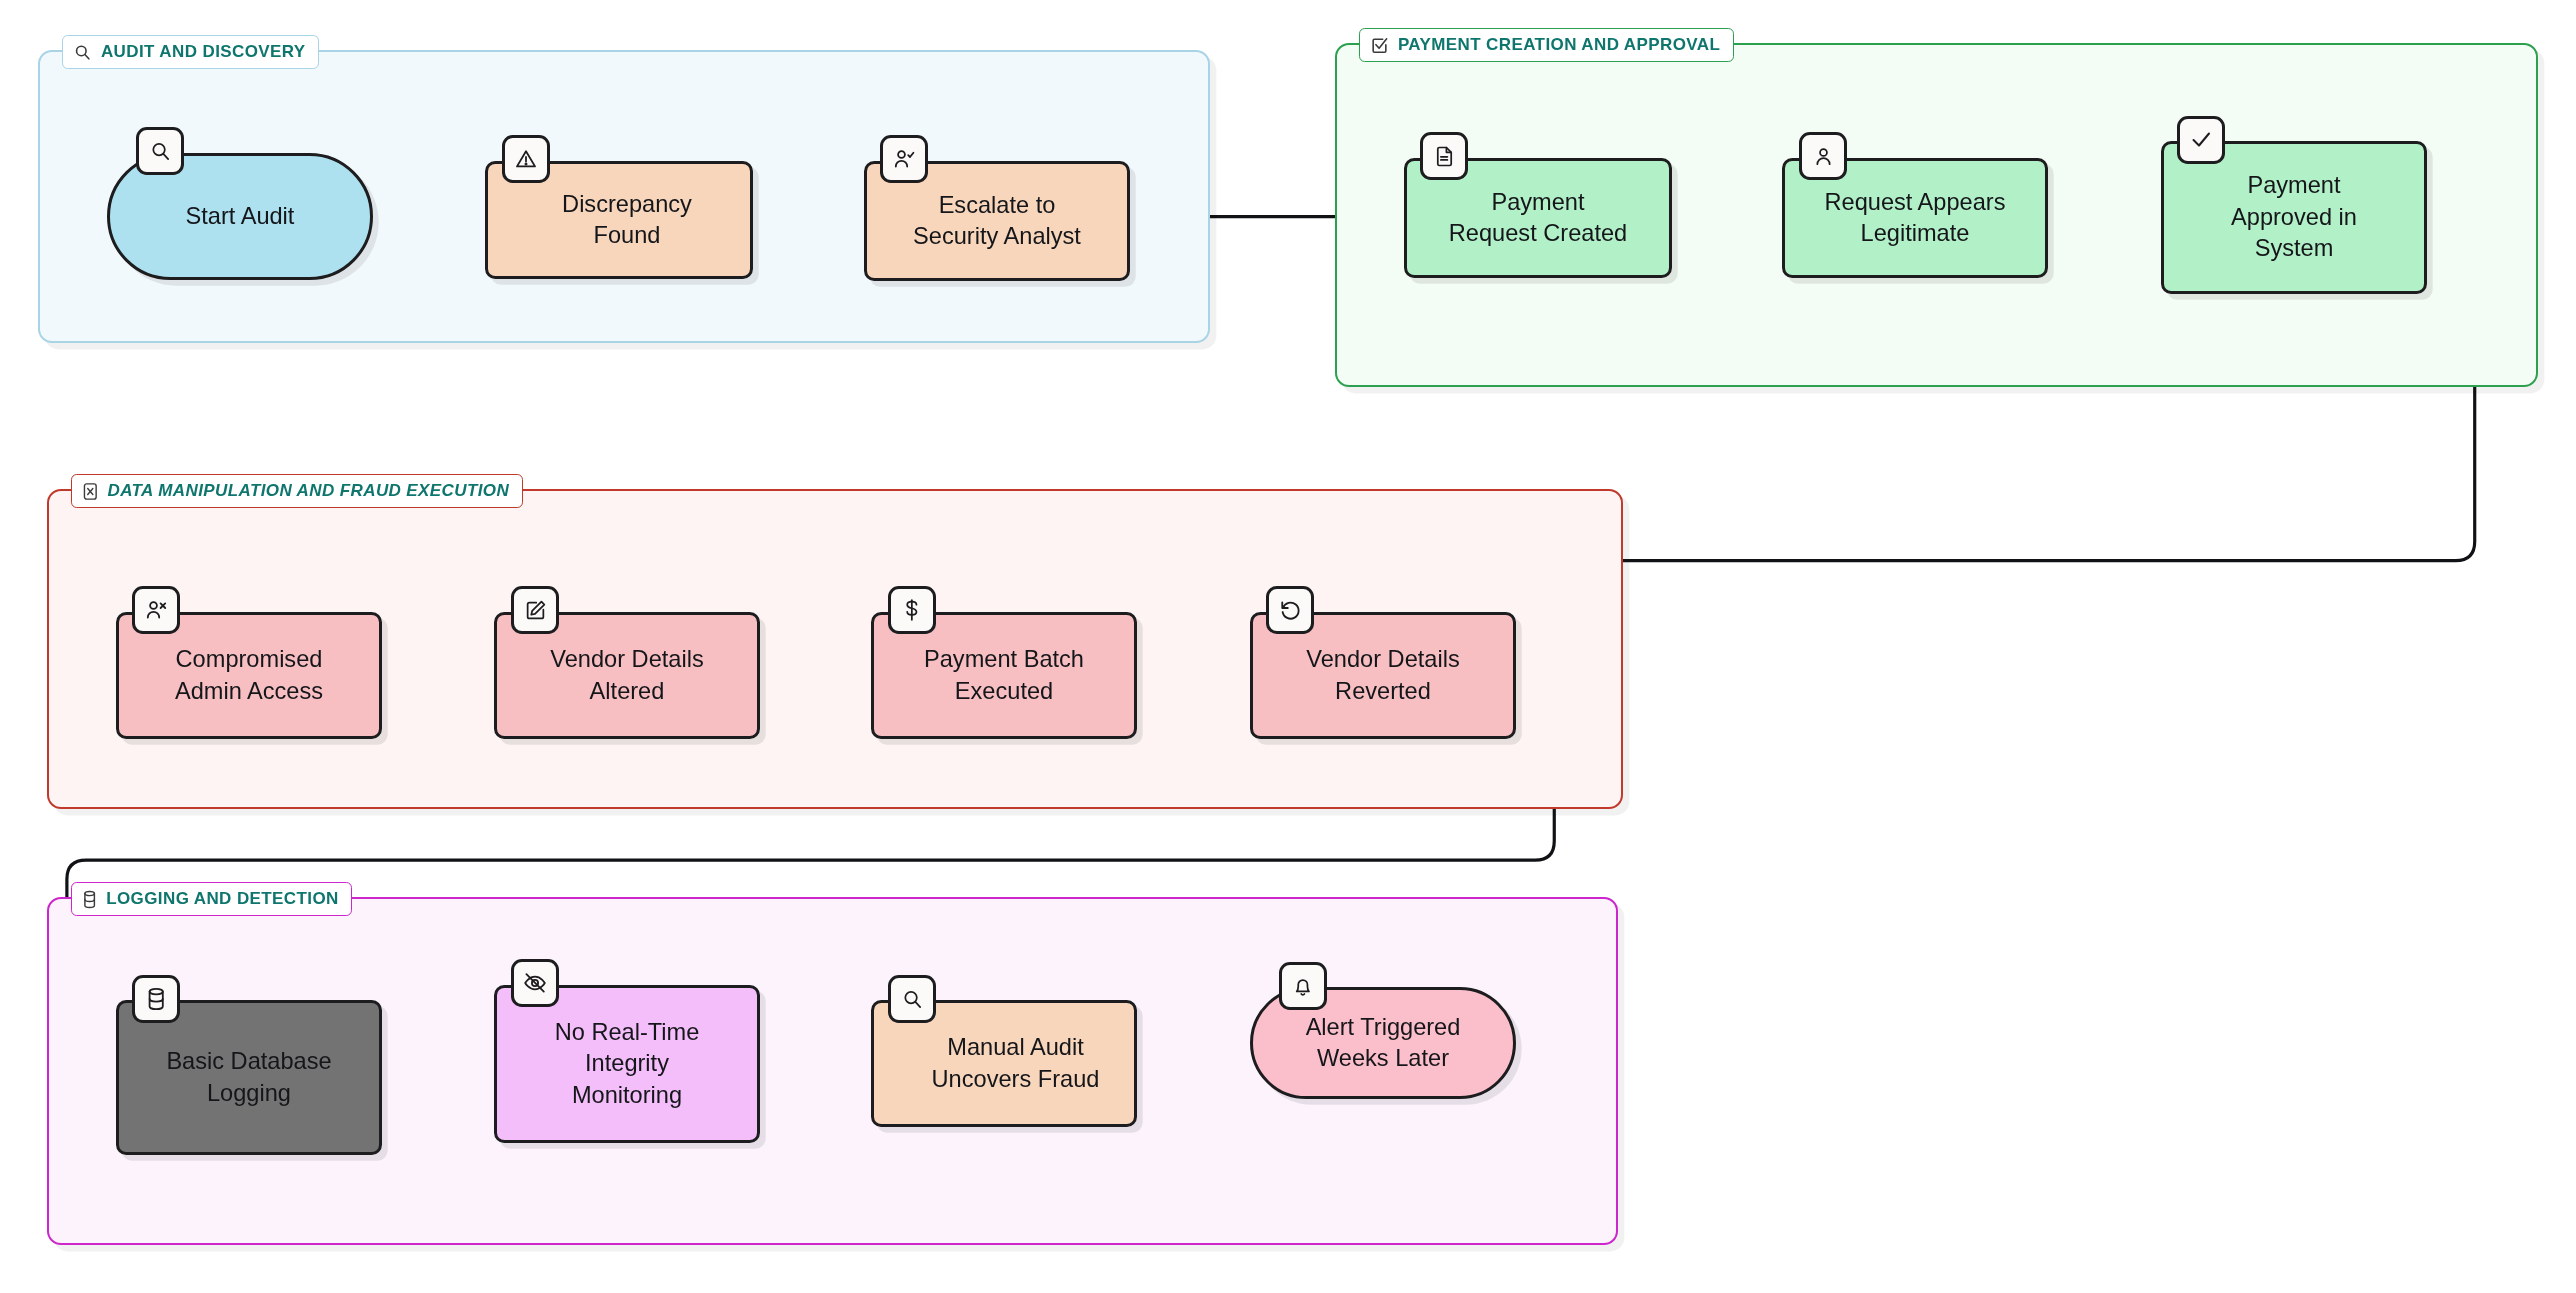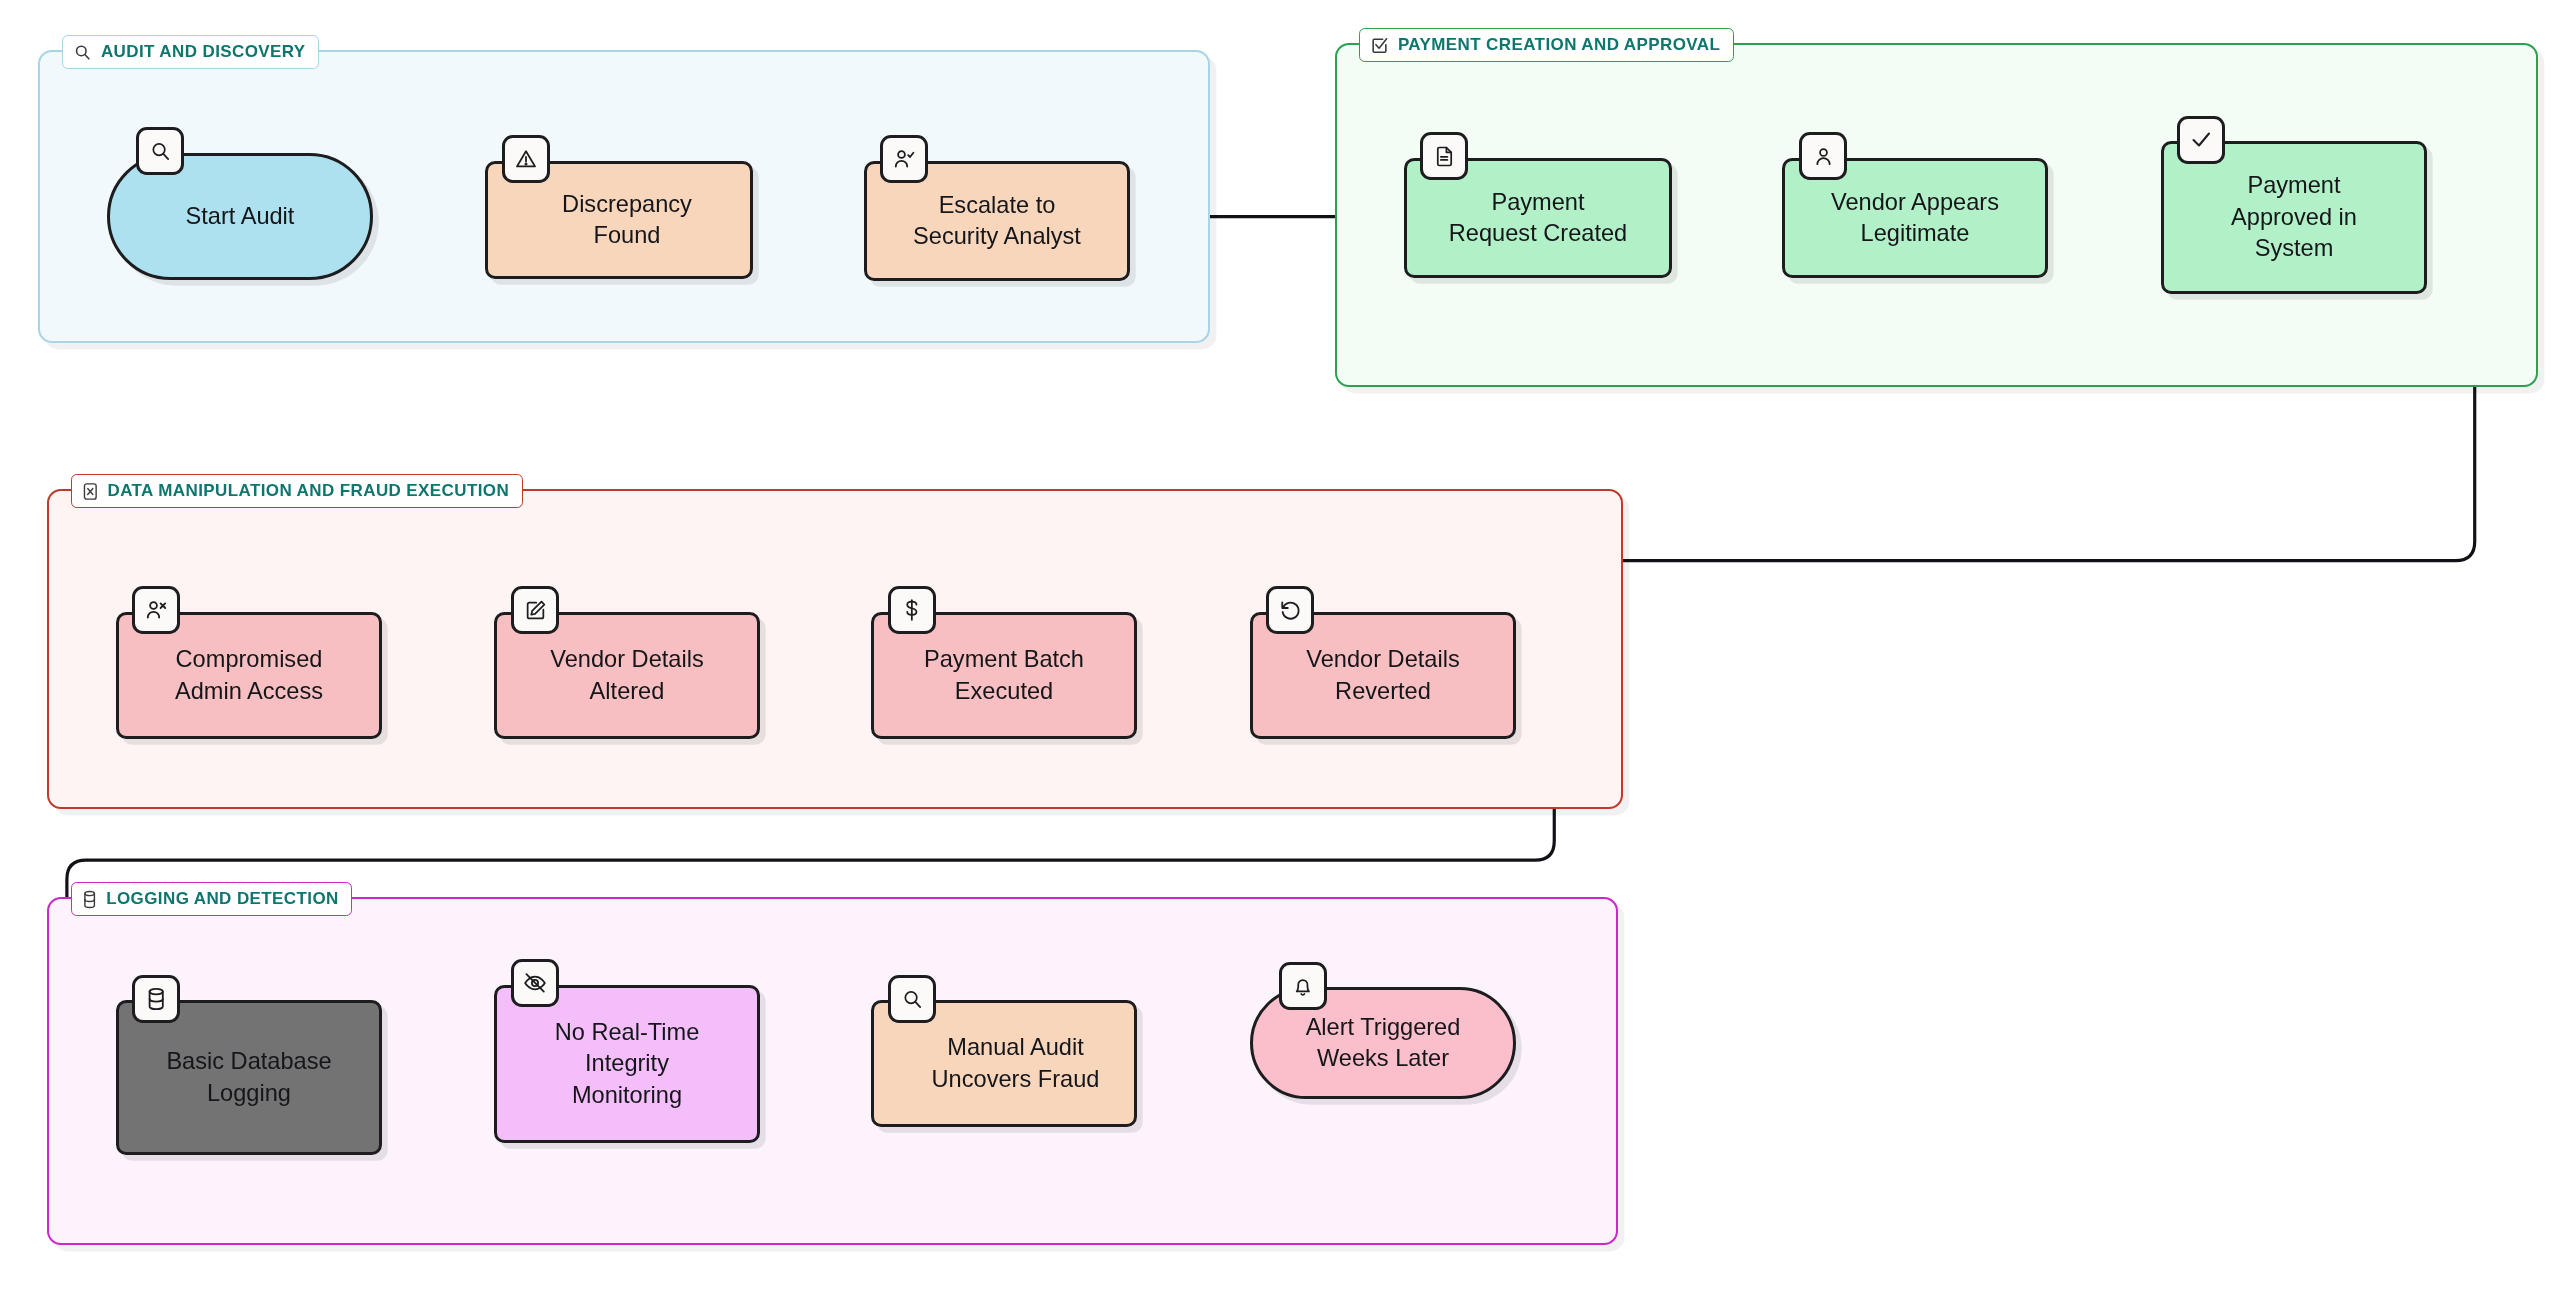--- a/index.html
+++ b/index.html
@@ -178,21 +178,21 @@
       <span>
         <svg width="19" height="19" viewBox="0 0 24 24" fill="none" stroke="#3a3a3a" stroke-width="2" stroke-linecap="round" stroke-linejoin="round">
             <path d="M20 11v8a1.5 1.5 0 0 1-1.5 1.5h-13A1.5 1.5 0 0 1 4 19V5.5A1.5 1.5 0 0 1 5.5 4H16"></path>
             <polyline points="7.5,11 11.5,15.5 21,3.5"></polyline>
           </svg>
       </span>
       <span class="ctext">PAYMENT CREATION AND APPROVAL</span>
     </div>
   </div>
 
-  <div class="cluster" id="cluster-2" style="left: 47px; top: 489px; width: 1576px; height: 320px; border-color: rgb(192, 57, 43); background: rgb(253, 244, 243);">
+  <div class="cluster" id="cluster-2" style="left: 47px; top: 489px; width: 1576px; height: 320px; border-color: rgb(192, 57, 43); background: rgb(253, 244, 243); font-style: italic;">
     <div class="cluster-label" style="border-color: rgb(192, 57, 43);">
       <span>
         <svg width="16.6" height="19" viewBox="0 0 22 26" fill="none" stroke="#3a3a3a" stroke-width="1.9" stroke-linecap="round">
             <rect x="3" y="2.5" width="16" height="21" rx="3"></rect>
             <line x1="7.5" y1="9" x2="14.5" y2="17"></line>
             <line x1="14.5" y1="9" x2="7.5" y2="17"></line>
           </svg>
       </span>
       <span class="ctext">DATA MANIPULATION AND FRAUD EXECUTION</span>
     </div>
@@ -252,21 +252,21 @@
   <div class="node-icon" id="icon-3" style="left: 1420px; top: 132px;">
     <svg width="23" height="23" viewBox="0 0 24 24" fill="none" stroke="#1d1d1f" stroke-width="1.8" stroke-linecap="round" stroke-linejoin="round">
         <path d="M14 2.6H6.6A1.6 1.6 0 0 0 5 4.2v15.6a1.6 1.6 0 0 0 1.6 1.6h10.8a1.6 1.6 0 0 0 1.6-1.6V7.6z"></path>
         <polyline points="14,2.6 14,7.6 19,7.6"></polyline>
         <line x1="8.2" y1="12.3" x2="15" y2="12.3"></line>
         <line x1="8.2" y1="15.6" x2="15" y2="15.6"></line>
       </svg>
   </div>
 
   <div class="node rect" id="node-4" style="left: 1782px; top: 158px; width: 266px; height: 120px; background: rgb(178, 240, 200);">
-    <span class="node-text">Vendor Appears
+    <span class="node-text">Request Appears
 Legitimate</span>
   </div>
   <div class="node-icon" id="icon-4" style="left: 1799px; top: 132px;">
     <svg width="23" height="23" viewBox="0 0 24 24" fill="none" stroke="#1d1d1f" stroke-width="1.8" stroke-linecap="round">
         <circle cx="12" cy="7.8" r="3.6"></circle>
         <path d="M5.6 20a6.4 6.4 0 0 1 12.8 0"></path>
       </svg>
   </div>
 
   <div class="node rect" id="node-5" style="left: 2161px; top: 141px; width: 266px; height: 153px; background: rgb(178, 240, 200);">

